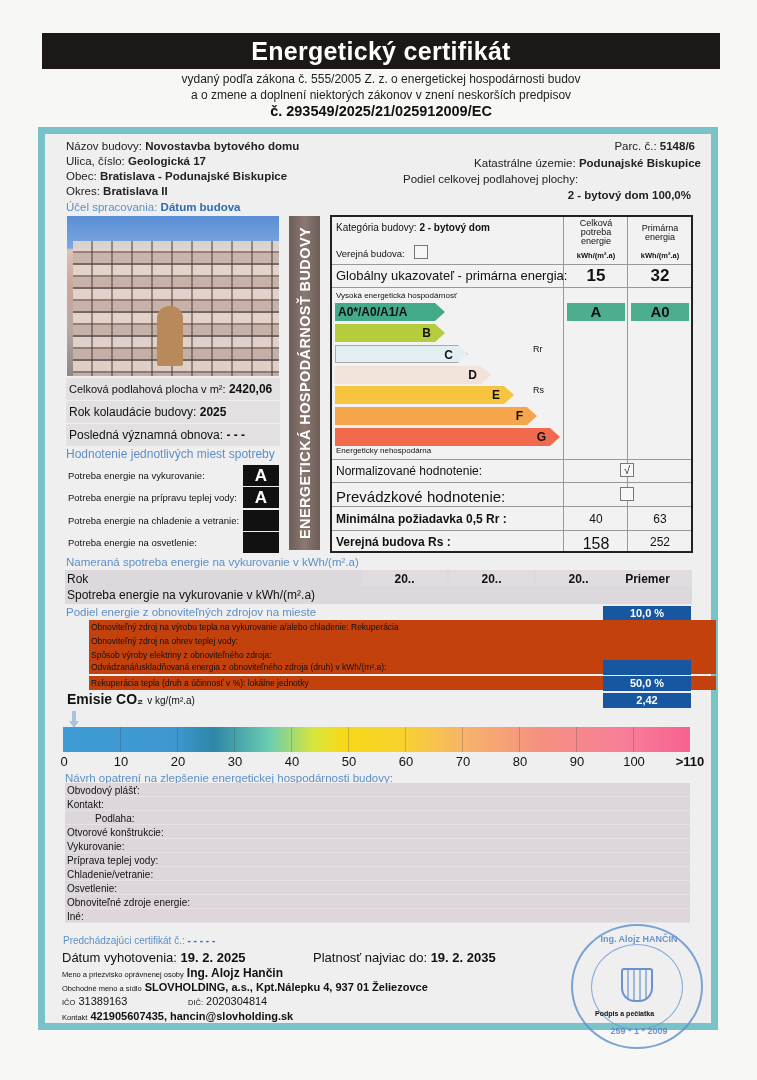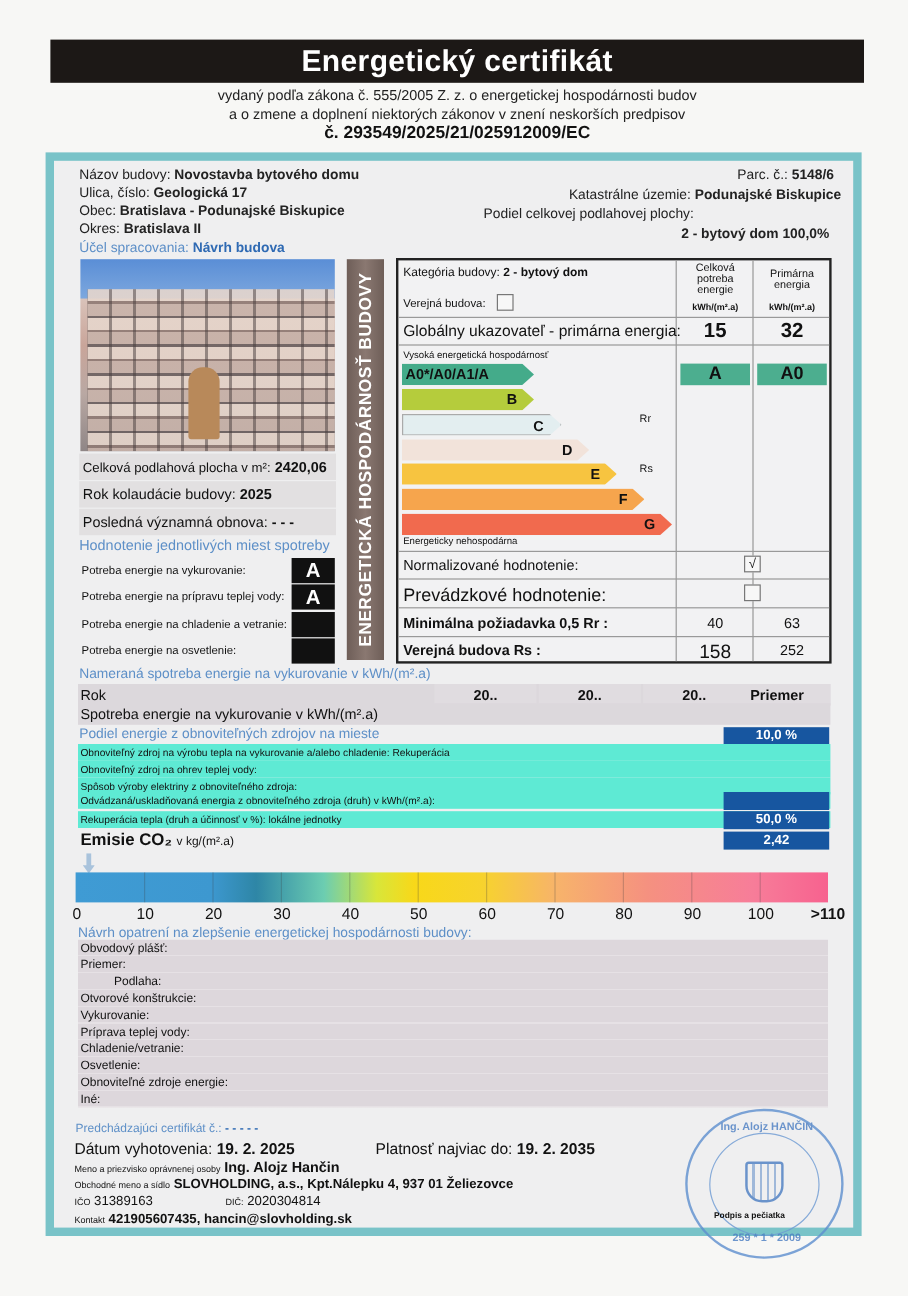--- a/index.html
+++ b/index.html
@@ -42,21 +42,21 @@
   .grade-cell { position: absolute; top: 303px; height: 18px; background: #4cae8f; font-weight: bold; font-size: 15px; text-align: center; line-height: 18px; color: #111; }
 
   .check { position: absolute; width: 14px; height: 14px; border: 1px solid #777; background: #f7f7f7; font-size: 11px; line-height: 12px; text-align: center; }
 
   .meas-title { position: absolute; left: 66px; top: 556px; font-size: 11.5px; color: #5d8fc7; }
   .meas-row { position: absolute; left: 65px; width: 627px; height: 18px; background: #dcd8dc; }
   .meas-cell { position: absolute; top: 0; height: 18px; font-size: 12px; line-height: 18px; font-weight: bold; text-align: center; }
 
   .ren-title { position: absolute; left: 66px; top: 606px; font-size: 11.5px; color: #5d8fc7; }
   .ren-row { position: absolute; left: 65px; width: 627px; height: 14px; font-size: 8.5px; line-height: 14px; padding-left: 2px; }
-  .ren-row.shaded { background: #5eead4; }
+  .ren-row.shaded { background: #c2410c; margin-left: 24px; }
   .bluebox { position: absolute; left: 603px; width: 88px; height: 15px; background: #1756a0; color: #fff; font-size: 11px; font-weight: bold; text-align: center; line-height: 15px; }
 
   .co2 { position: absolute; left: 67px; top: 691px; font-size: 14px; font-weight: bold; }
   .co2 small { font-size: 10px; font-weight: normal; }
 
   .grad-arrow { position: absolute; left: 69px; top: 711px; width: 10px; height: 17px; }
   .gradbar { position: absolute; left: 63px; top: 727px; width: 627px; height: 25px; background: linear-gradient(90deg, #3f9bd4 0%, #3d98d0 18%, #2e86a6 24%, #6ccdb1 33%, #d8e63a 40%, #f8d819 45%, #f7d32d 54%, #f7b36b 64%, #f59180 76%, #f77d99 90%, #f7628f 100%); }
   .gradbar .tick { position: absolute; top: 0; width: 1px; height: 25px; background: rgba(60,60,60,.25); }
   .scalelbl { position: absolute; top: 754px; font-size: 13px; color: #111; transform: translateX(-50%); }
 
@@ -97,21 +97,21 @@
 <div class="abs lbl" style="left:66px;top:170px;">
   <span>Obec:</span>
   <span class="val">Bratislava - Podunajské Biskupice</span>
 </div>
 <div class="abs lbl" style="left:66px;top:185px;">
   <span>Okres:</span>
   <span class="val">Bratislava II</span>
 </div>
 <div class="abs lbl" style="left:66px;top:201px;">
   <span class="blue-lbl">Účel spracovania:</span>
-  <span class="blue-val">Návrh budova</span>
+  <span class="blue-val">Dátum budova</span>
 </div>
 
 <div class="abs lbl" style="right:62px;top:140px;">
   <span>Parc. č.:</span>
   <span class="val">5148/6</span>
 </div>
 <div class="abs lbl" style="right:56px;top:157px;">
   <span>Katastrálne územie:</span>
   <span class="val">Podunajské Biskupice</span>
 </div>
@@ -260,21 +260,21 @@
 <div class="scalelbl" style="left:406px;">60</div>
 <div class="scalelbl" style="left:463px;">70</div>
 <div class="scalelbl" style="left:520px;">80</div>
 <div class="scalelbl" style="left:577px;">90</div>
 <div class="scalelbl" style="left:634px;">100</div>
 <div class="scalelbl" style="left:690px;font-weight:bold;">&gt;110</div>
 
 <div class="navrh-title">Návrh opatrení na zlepšenie energetickej hospodárnosti budovy:</div>
 <div class="navrh-area"></div>
 <div class="navrh-row" style="top:785px;">Obvodový plášť:</div>
-<div class="navrh-row" style="top:799px;">Priemer:</div>
+<div class="navrh-row" style="top:799px;">Kontakt:</div>
 <div class="navrh-row" style="top:813px;padding-left:28px;">Podlaha:</div>
 <div class="navrh-row" style="top:827px;">Otvorové konštrukcie:</div>
 <div class="navrh-row" style="top:841px;">Vykurovanie:</div>
 <div class="navrh-row" style="top:855px;">Príprava teplej vody:</div>
 <div class="navrh-row" style="top:869px;">Chladenie/vetranie:</div>
 <div class="navrh-row" style="top:883px;">Osvetlenie:</div>
 <div class="navrh-row" style="top:897px;">Obnoviteľné zdroje energie:</div>
 <div class="navrh-row" style="top:911px;">Iné:</div>
 
 <div class="prev">

